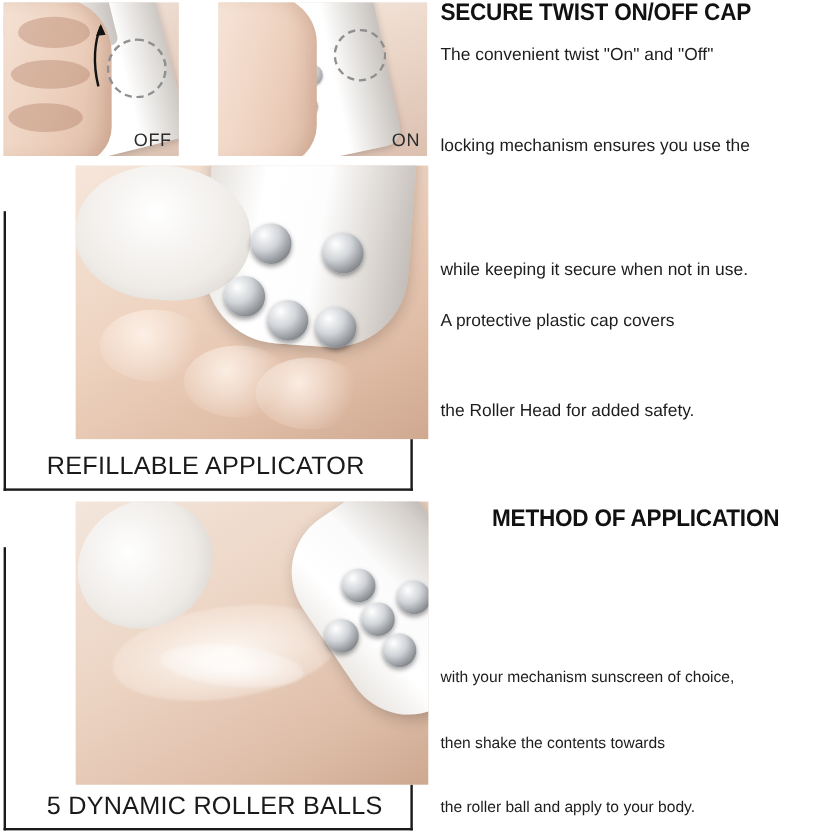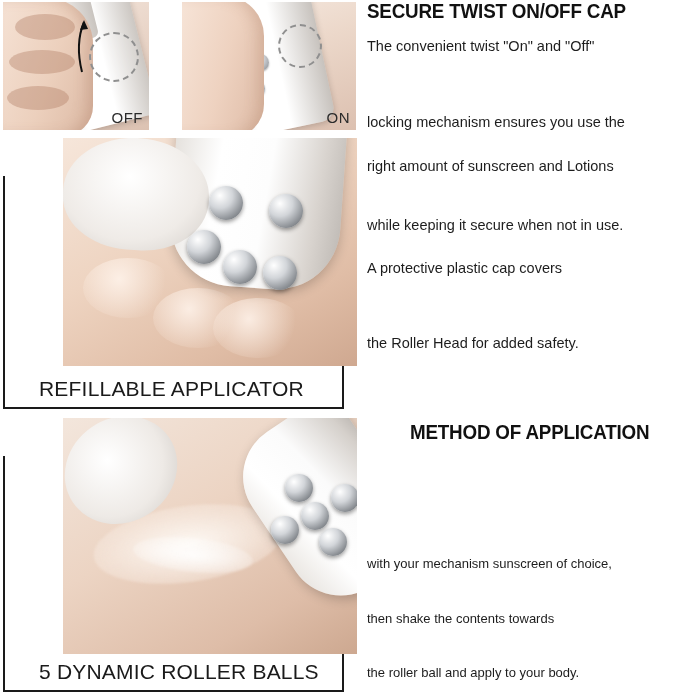--- a/index.html
+++ b/index.html
@@ -331,21 +331,20 @@
     <div class="ball" style="left:268px; top:66px;"></div>
     <div class="ball" style="left:208px; top:98px;"></div>
     <div class="ball" style="left:256px; top:110px;"></div>
     <div class="ball" style="left:238px; top:84px;"></div>
   </div>
 
   <div class="heading" style="left:367px; top:0px;">SECURE TWIST ON/OFF CAP</div>
 
   <div class="body-line" style="left:367px; top:38px;">The convenient twist "On" and "Off"</div>
   <div class="body-line" style="left:367px; top:98px;margin-top:16px;">locking mechanism ensures you use the</div>
-  <div class="body-line" style="left:367px; top:158px;">right amount of sunscreen and Lotions</div>
   <div class="body-line" style="left:367px; top:217px;text-align:right;">while keeping it secure when not in use.</div>
   <div class="body-line" style="left:367px; top:260px;">A protective plastic cap covers</div>
   <div class="body-line" style="left:367px; top:335px;">the Roller Head for added safety.</div>
 
   <div class="heading" style="left:410px; top:421px;">METHOD OF APPLICATION</div>
 
   <div class="body-line small" style="left:367px; top:556px;">with your mechanism sunscreen of choice,</div>
   <div class="body-line small" style="left:367px; top:611px;">then shake the contents towards</div>
   <div class="body-line small" style="left:367px; top:665px;text-align:right;">the roller ball and apply to your body.</div>
 

